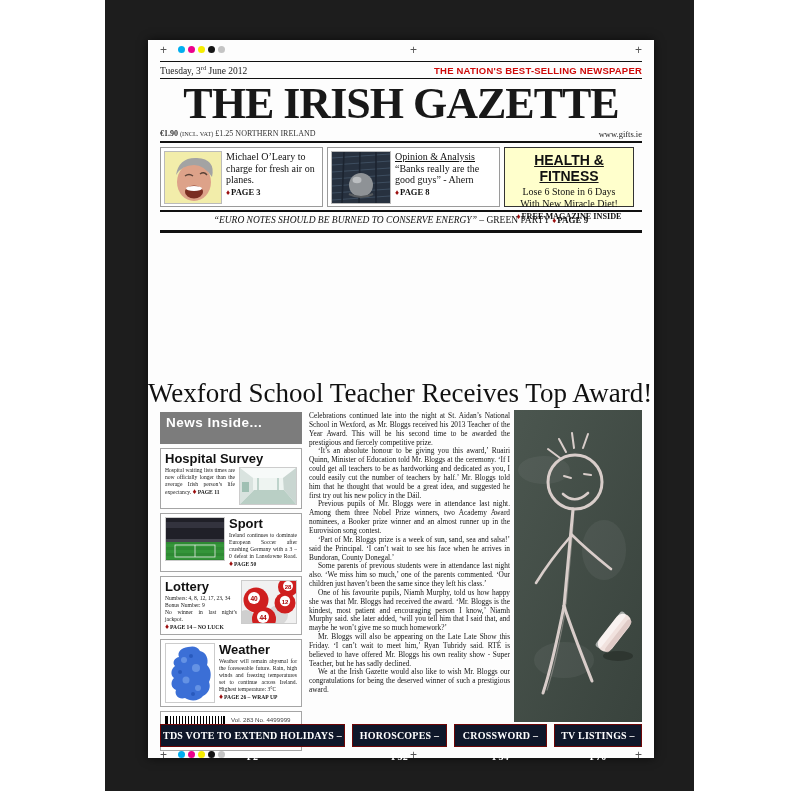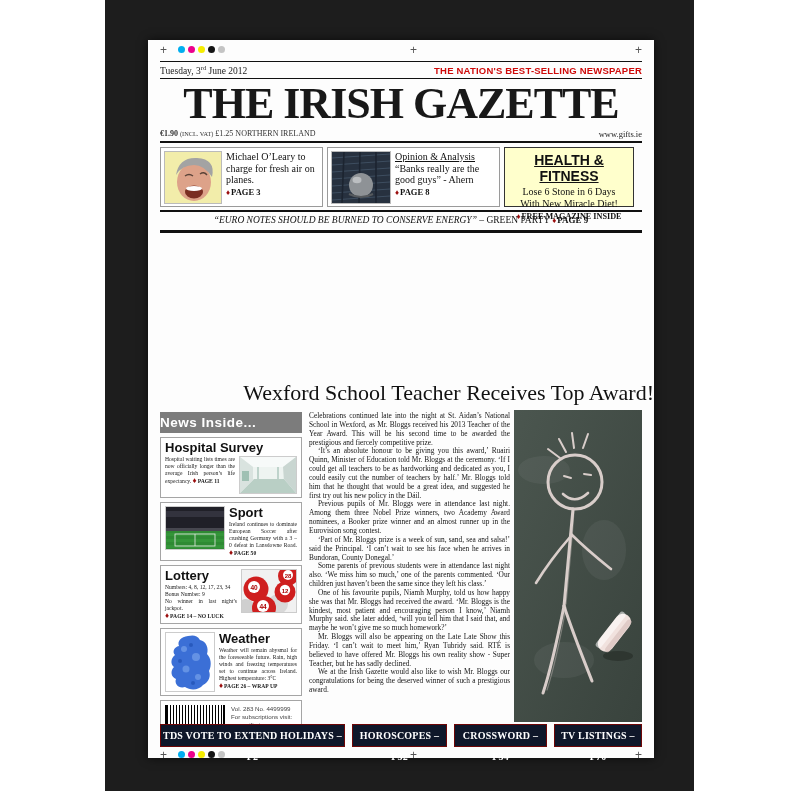--- a/index.html
+++ b/index.html
@@ -53,26 +53,26 @@
   .health-line{font-size:10px;line-height:1.2;color:#111;}
   .health-promo{font-weight:bold;font-size:8.2px;margin-top:2px;color:#111;}
 
   
   .banner{position:absolute;left:12px;right:12px;top:173px;height:15px;text-align:center;font-size:9.5px;color:#111;line-height:15px;}
   .banner .q{font-style:italic;}
   .banner b{font-size:9px;}
 
   
   .headline{position:absolute;left:0;right:0;top:196px;text-align:center;font-weight:bold;color:#0d0d0d;font-size:42px;line-height:47px;letter-spacing:-.5px;}
-  .subheadline{position:absolute;left:0;right:0;top:340px;text-align:right;font-size:22px;color:#111;line-height:26px;}
+  .subheadline{position:absolute;left:0;right:0;top:340px;text-align:left;font-size:27px;color:#111;line-height:26px;}
 
   
   .main{position:absolute;left:12px;top:370px;width:482px;height:312px;}
   .sidebar{position:absolute;left:0;top:2px;width:142px;}
-  .news-bar{background:#7c7c7c;color:#fff;font-family:"Liberation Sans",sans-serif;font-weight:bold;font-size:13.5px;line-height:21px;height:21px;letter-spacing:.5px;margin-bottom:4px;}
+  .news-bar{background:#7c7c7c;color:#fff;font-family:"Liberation Sans",sans-serif;font-weight:bold;font-size:13.5px;line-height:21px;height:32px;padding-left:6px;letter-spacing:.5px;margin-bottom:4px;}
   .sb-box{border:1px solid #a5a5a5;background:#fff;box-sizing:border-box;padding:3px 4px;margin-bottom:4px;}
   .sb-title{font-family:"Liberation Sans",sans-serif;font-weight:bold;font-size:13px;color:#111;margin:0 0 1px;line-height:14px;}
   .sb-text{font-size:5.6px;line-height:7px;color:#222;text-align:justify;margin:0;}
   .sb-pref{font-weight:bold;font-size:5.6px;}
   .hsplit{display:flex;gap:4px;}
   .sb-img{flex:0 0 auto;border:1px solid #ccc;}
 
   .sub-box{border:1px solid #a5a5a5;background:#fff;box-sizing:border-box;padding:4px;display:flex;gap:6px;align-items:flex-start;}
   .barcode-wrap{width:60px;}
   .barcode{height:24px;background:

